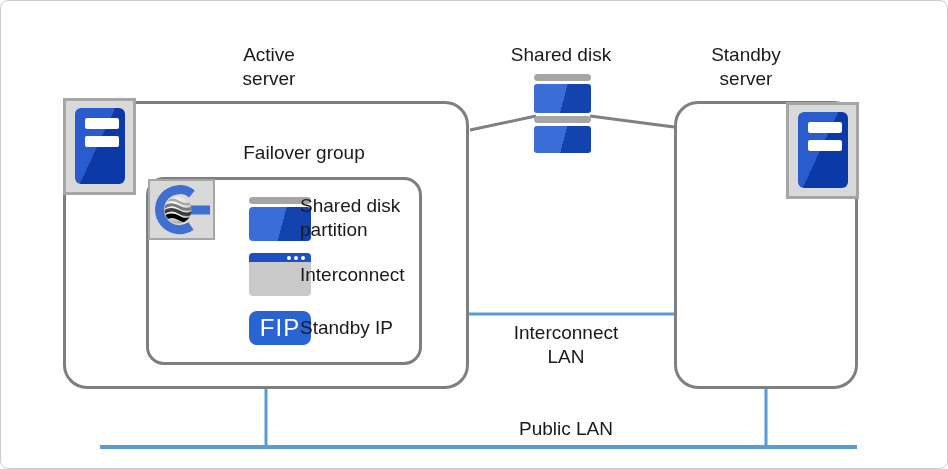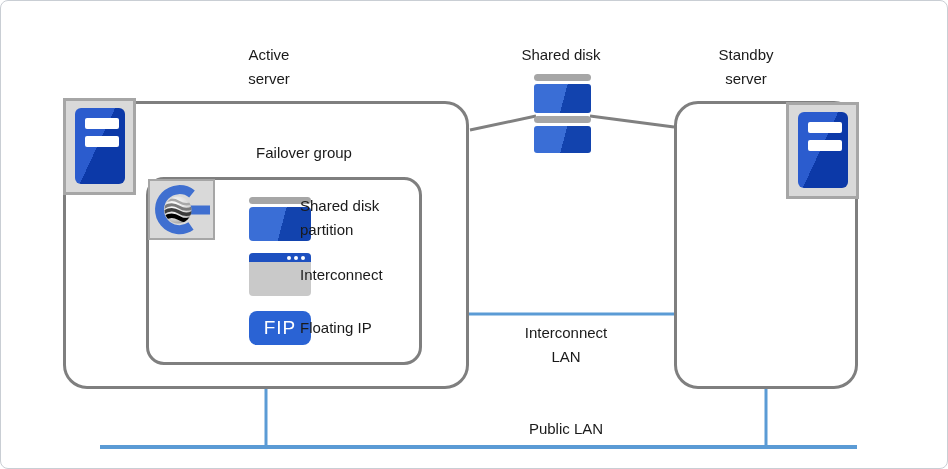--- a/index.html
+++ b/index.html
@@ -2,21 +2,21 @@
 <html><head>
 <meta charset="utf-8">
 <style>
   html,body{margin:0;padding:0;background:#ffffff;}
   .canvas{
     position:relative;width:946px;height:467px;background:#ffffff;
     border:1px solid #c9ced4;border-radius:8px;overflow:hidden;
     font-family:"Liberation Sans",sans-serif;color:#1a1a1a;
   }
   .lbl{
-    position:absolute;font-size:15px;line-height:24px;text-align:center;
+    position:absolute;font-size:19px;line-height:24px;text-align:center;
     white-space:pre-line;z-index:3;
   }
   .lbl-left{text-align:left;}
   
   .node-box{
     position:absolute;border:3px solid #7f7f7f;border-radius:24px;
     background:transparent;box-sizing:border-box;z-index:1;
   }
   .group-box{
     position:absolute;border:3px solid #7f7f7f;border-radius:18px;
@@ -50,21 +50,21 @@
   }
   .app-window{
     position:absolute;left:248px;top:252px;width:62px;height:43px;border-radius:4px;
     background:#c9c9c9;overflow:hidden;z-index:2;
   }
   .app-titlebar{position:absolute;left:0;top:0;right:0;height:9px;background:#1d50c0;}
   .app-dot{position:absolute;top:2.5px;width:4px;height:4px;border-radius:50%;background:#ffffff;}
   .app-dot.d1{right:6px;} .app-dot.d2{right:13px;} .app-dot.d3{right:20px;}
   .fip-badge{
     position:absolute;left:248px;top:310px;width:62px;height:34px;border-radius:8px;
-    background:#2a63d4;color:#ffffff;font-size:19px;letter-spacing:1px;
+    background:#2a63d4;color:#ffffff;font-size:24px;letter-spacing:1px;
     display:flex;align-items:center;justify-content:center;z-index:2;
   }
   
   .lines{position:absolute;left:0;top:0;width:946px;height:467px;z-index:0;}
 </style>
 </head>
 <body>
 
 <div class="canvas">
 
@@ -143,19 +143,19 @@
   <div class="app-window">
     <div class="app-titlebar">
       <div class="app-dot d1"></div>
       <div class="app-dot d2"></div>
       <div class="app-dot d3"></div>
     </div>
   </div>
   <div class="lbl lbl-left" style="left:299px;top:262px;width:125px;">Interconnect</div>
 
   <div class="fip-badge">FIP</div>
-  <div class="lbl lbl-left" style="left:299px;top:315px;width:125px;">Floating IP</div>
+  <div class="lbl lbl-left" style="left:299px;top:315px;width:125px;">Standby IP</div>
 
   <div class="lbl" style="left:485px;top:416px;width:160px;">Public LAN</div>
   <div class="lbl" style="left:485px;top:320px;width:160px;">Interconnect
 LAN</div>
 
 </div>
 
 </body></html>

